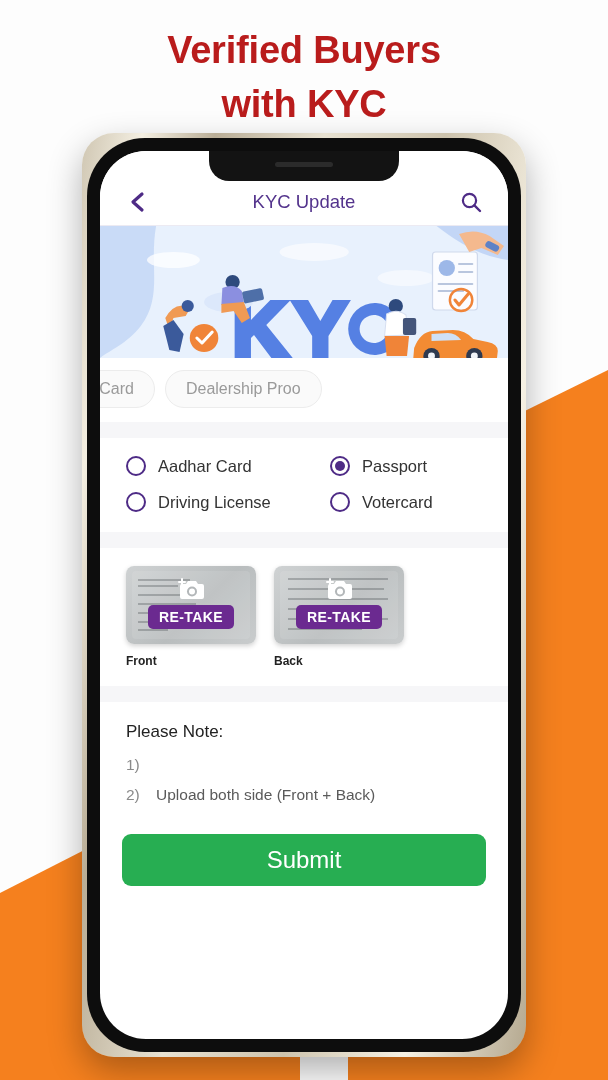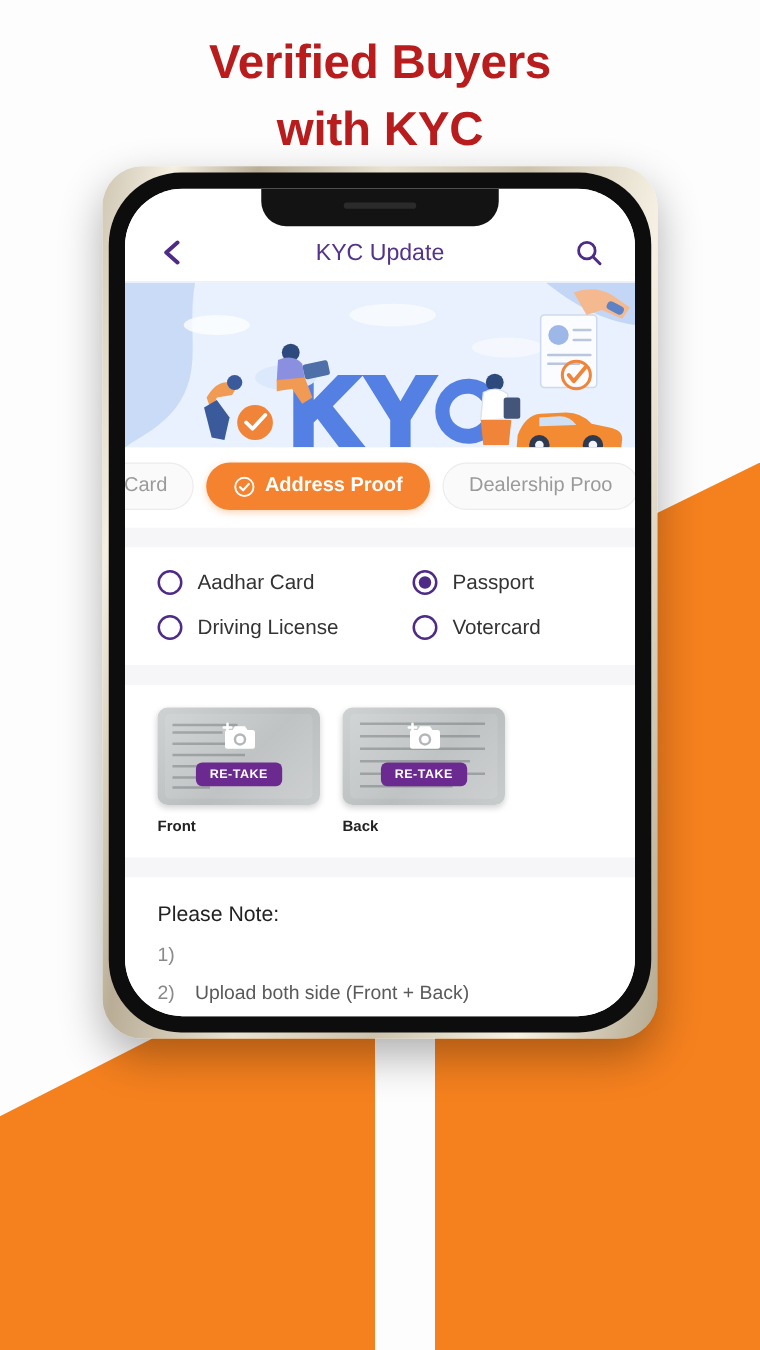--- a/index.html
+++ b/index.html
@@ -24,21 +24,21 @@
 
   
   .headline{
     position:absolute;top:24px;left:0;width:608px;text-align:center;
     font-size:38px;font-weight:bold;line-height:1.42;
     color:#b91c1c;letter-spacing:-0.2px;z-index:5;
   }
 
   
   .phone{
-    position:absolute;left:82px;top:133px;width:444px;height:698px;
+    position:absolute;left:82px;top:133px;width:444px;height:924px;
     border-radius:32px;z-index:4;
     background:linear-gradient(100deg,#cfc6b2 0%,#f4efe2 10%,#b9ad96 22%,#e8e2d2 40%,#cdc3ad 60%,#f6f1e4 80%,#b4a88f 100%);
     padding:5px;box-sizing:border-box;
     box-shadow:0 14px 34px rgba(0,0,0,.30);
   }
   .phone-inner{
     position:absolute;left:5px;top:5px;right:5px;bottom:5px;
     background:#0d0d0d;border-radius:58px;
   }
   .screen{
@@ -136,21 +136,21 @@
   .lines{position:absolute;inset:0;}
   .lines i{
     position:absolute;display:block;height:2px;background:rgba(80,85,90,.35);
   }
   .cam{
     position:absolute;left:50%;top:30%;transform:translate(-50%,-50%);
     width:30px;height:24px;
   }
   .retake{
     position:absolute;left:50%;bottom:15px;transform:translateX(-50%);
-    background:#6B2A90;color:#fff;font-size:10px;font-weight:bold;
+    background:#6B2A90;color:#fff;font-size:14px;font-weight:bold;
     padding:4px 11px;border-radius:5px;letter-spacing:.4px;white-space:nowrap;
     cursor:pointer;
   }
   .up-label{margin-top:10px;font-size:12px;font-weight:bold;color:#222;}
 
   
   .note-sec{background:#fff;padding:20px 26px 8px 26px;}
   .note-title{font-size:17px;color:#222;margin-bottom:14px;}
   .note-line{display:flex;gap:12px;margin-bottom:12px;}
   .note-num{color:#8a8a8a;font-size:15.5px;width:18px;flex:0 0 auto;}
@@ -261,27 +261,20 @@
             <circle cx="367" cy="130" r="8" fill="#2E3A50"></circle>
               <circle cx="367" cy="130" r="3.4" fill="#f1f4f9"></circle>
           </g>
         </svg>
       </div>
 
       <div class="tabs-wrap">
         <div class="tabs">
           <div class="chip inactive">
             <span>an Card</span>
-          </div>
-          <div class="chip active">
-            <svg width="17" height="17" viewBox="0 0 17 17">
-              <circle cx="8.5" cy="8.5" r="7.3" fill="none" stroke="#fff" stroke-width="1.5"></circle>
-              <path d="M5 8.7 L7.5 11.2 L12 6.2" stroke="#fff" stroke-width="1.7" fill="none" stroke-linecap="round" stroke-linejoin="round"></path>
-            </svg>
-            <span>Address Proof</span>
           </div>
           <div class="chip inactive">
             <span>Dealership Proo</span>
           </div>
         </div>
       </div>
 
       <div class="band"></div>
 
       <div class="radio-sec">

